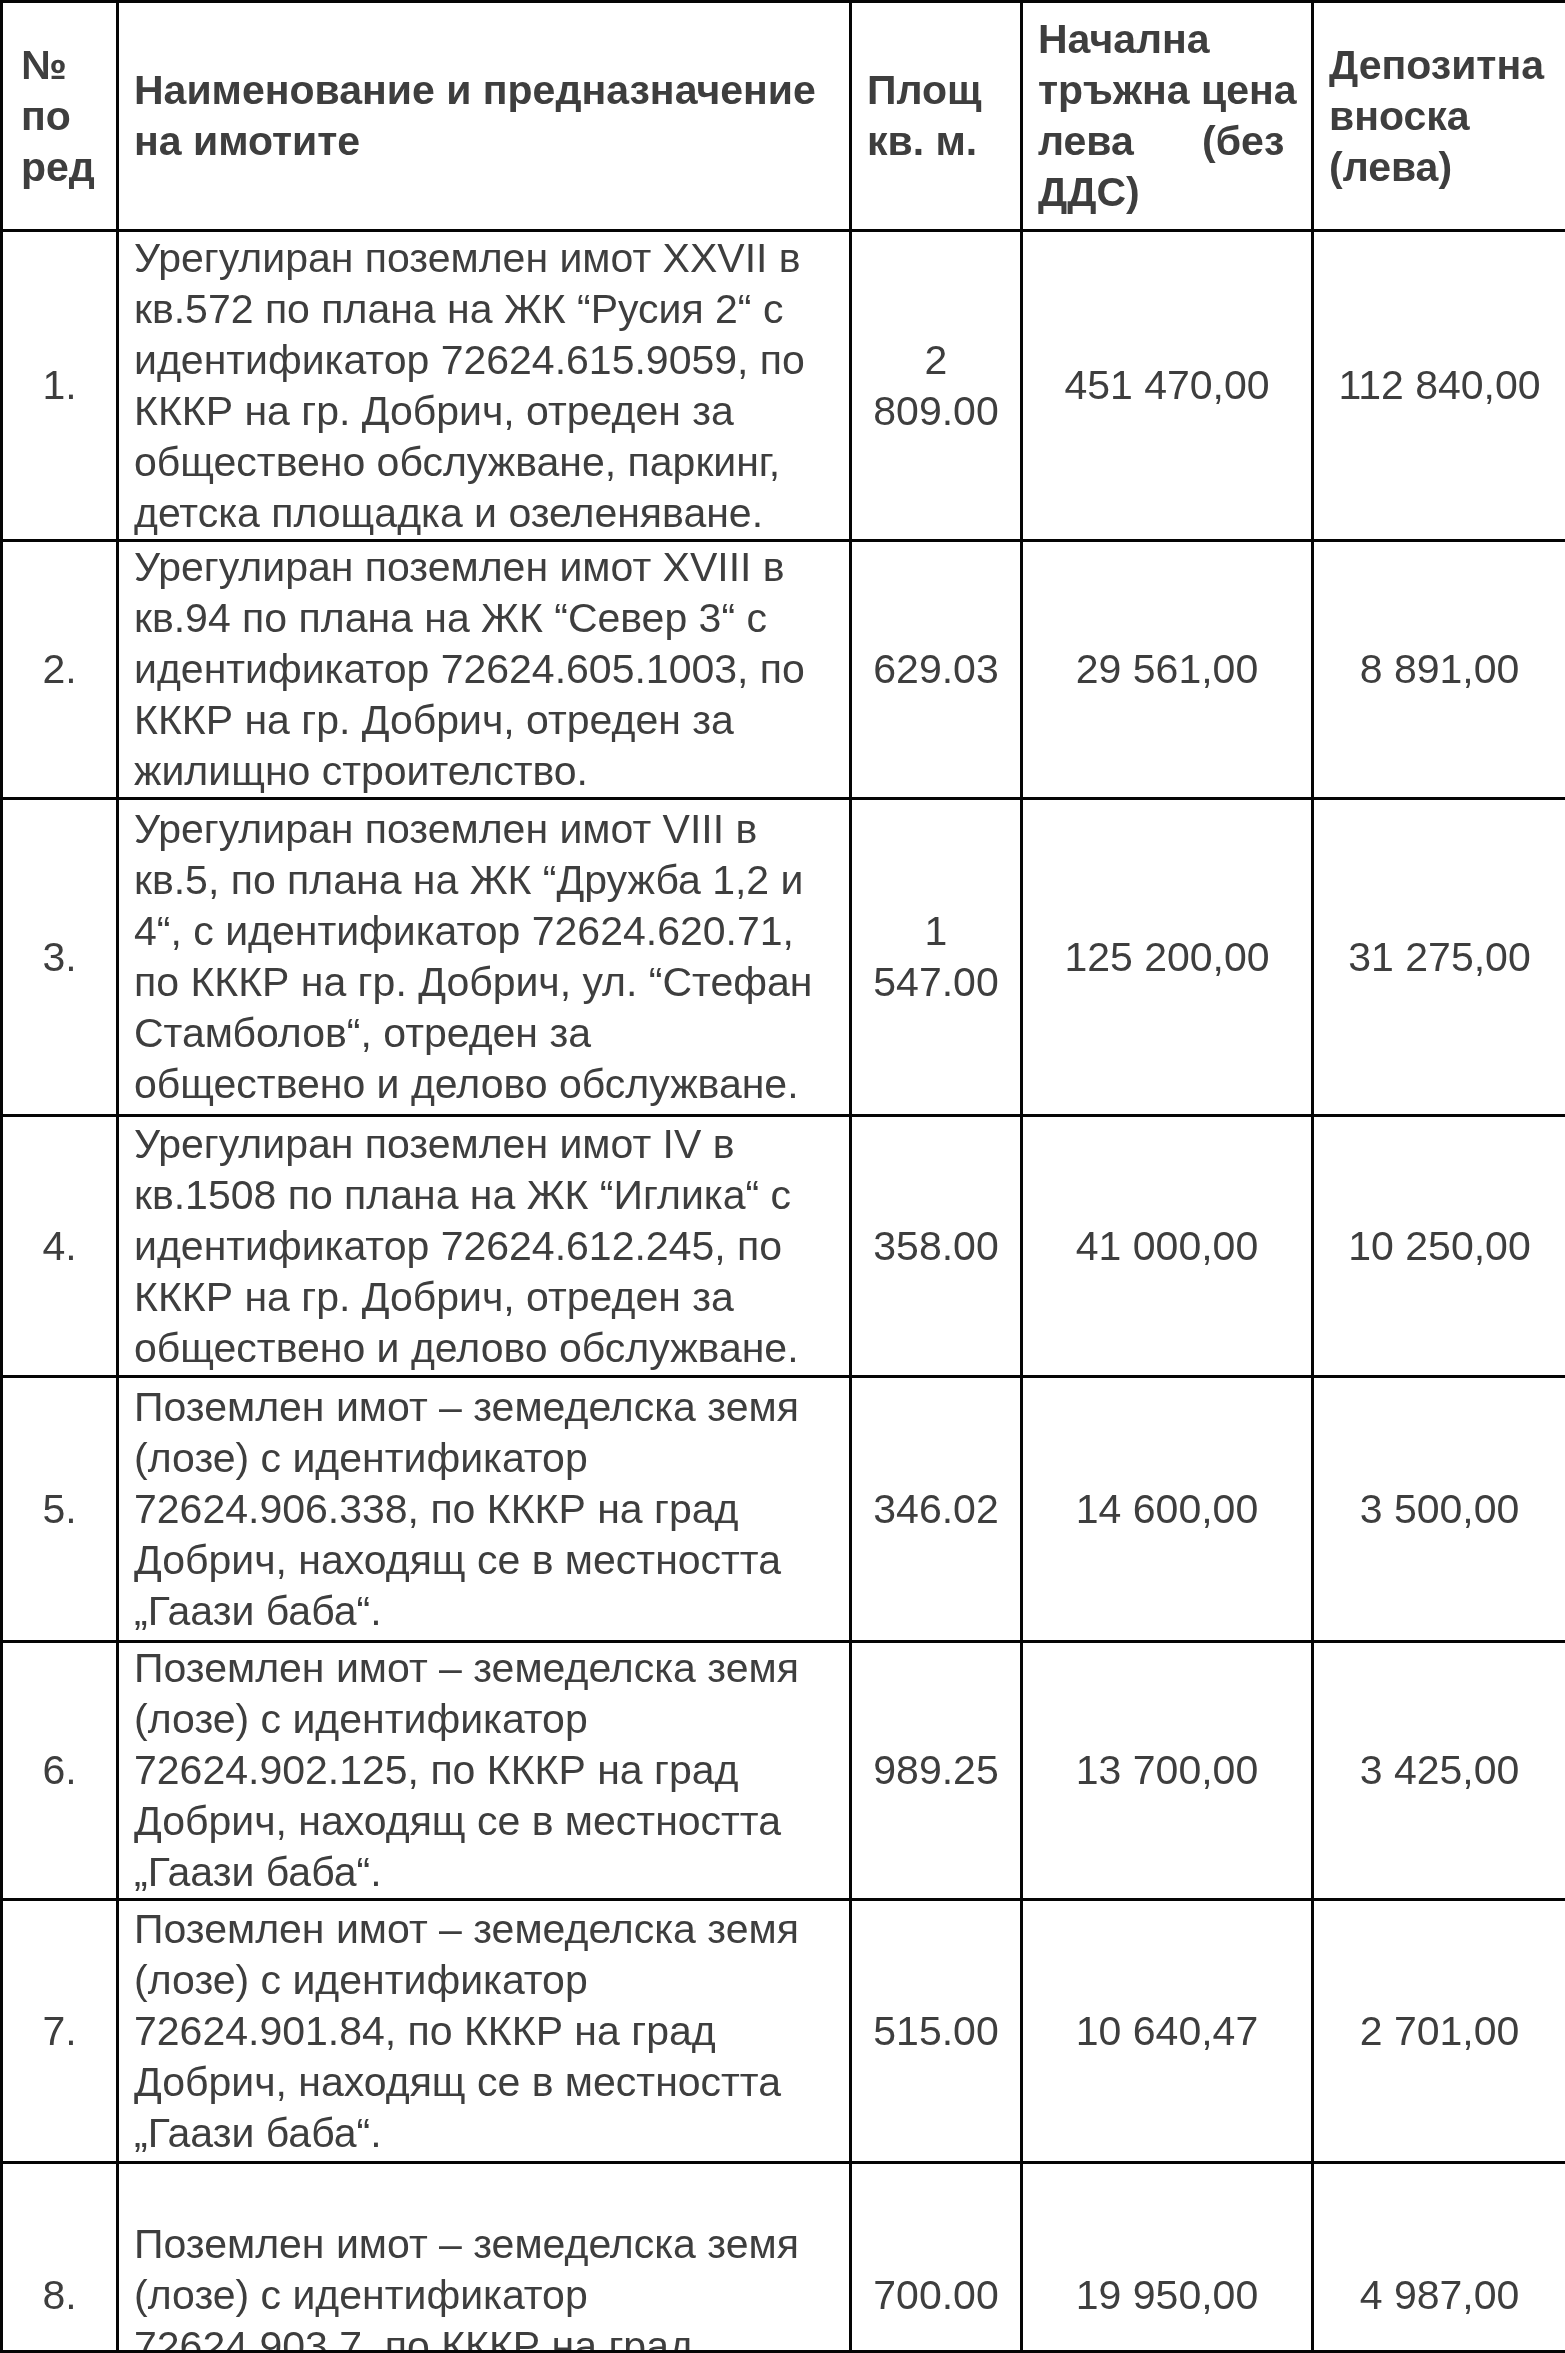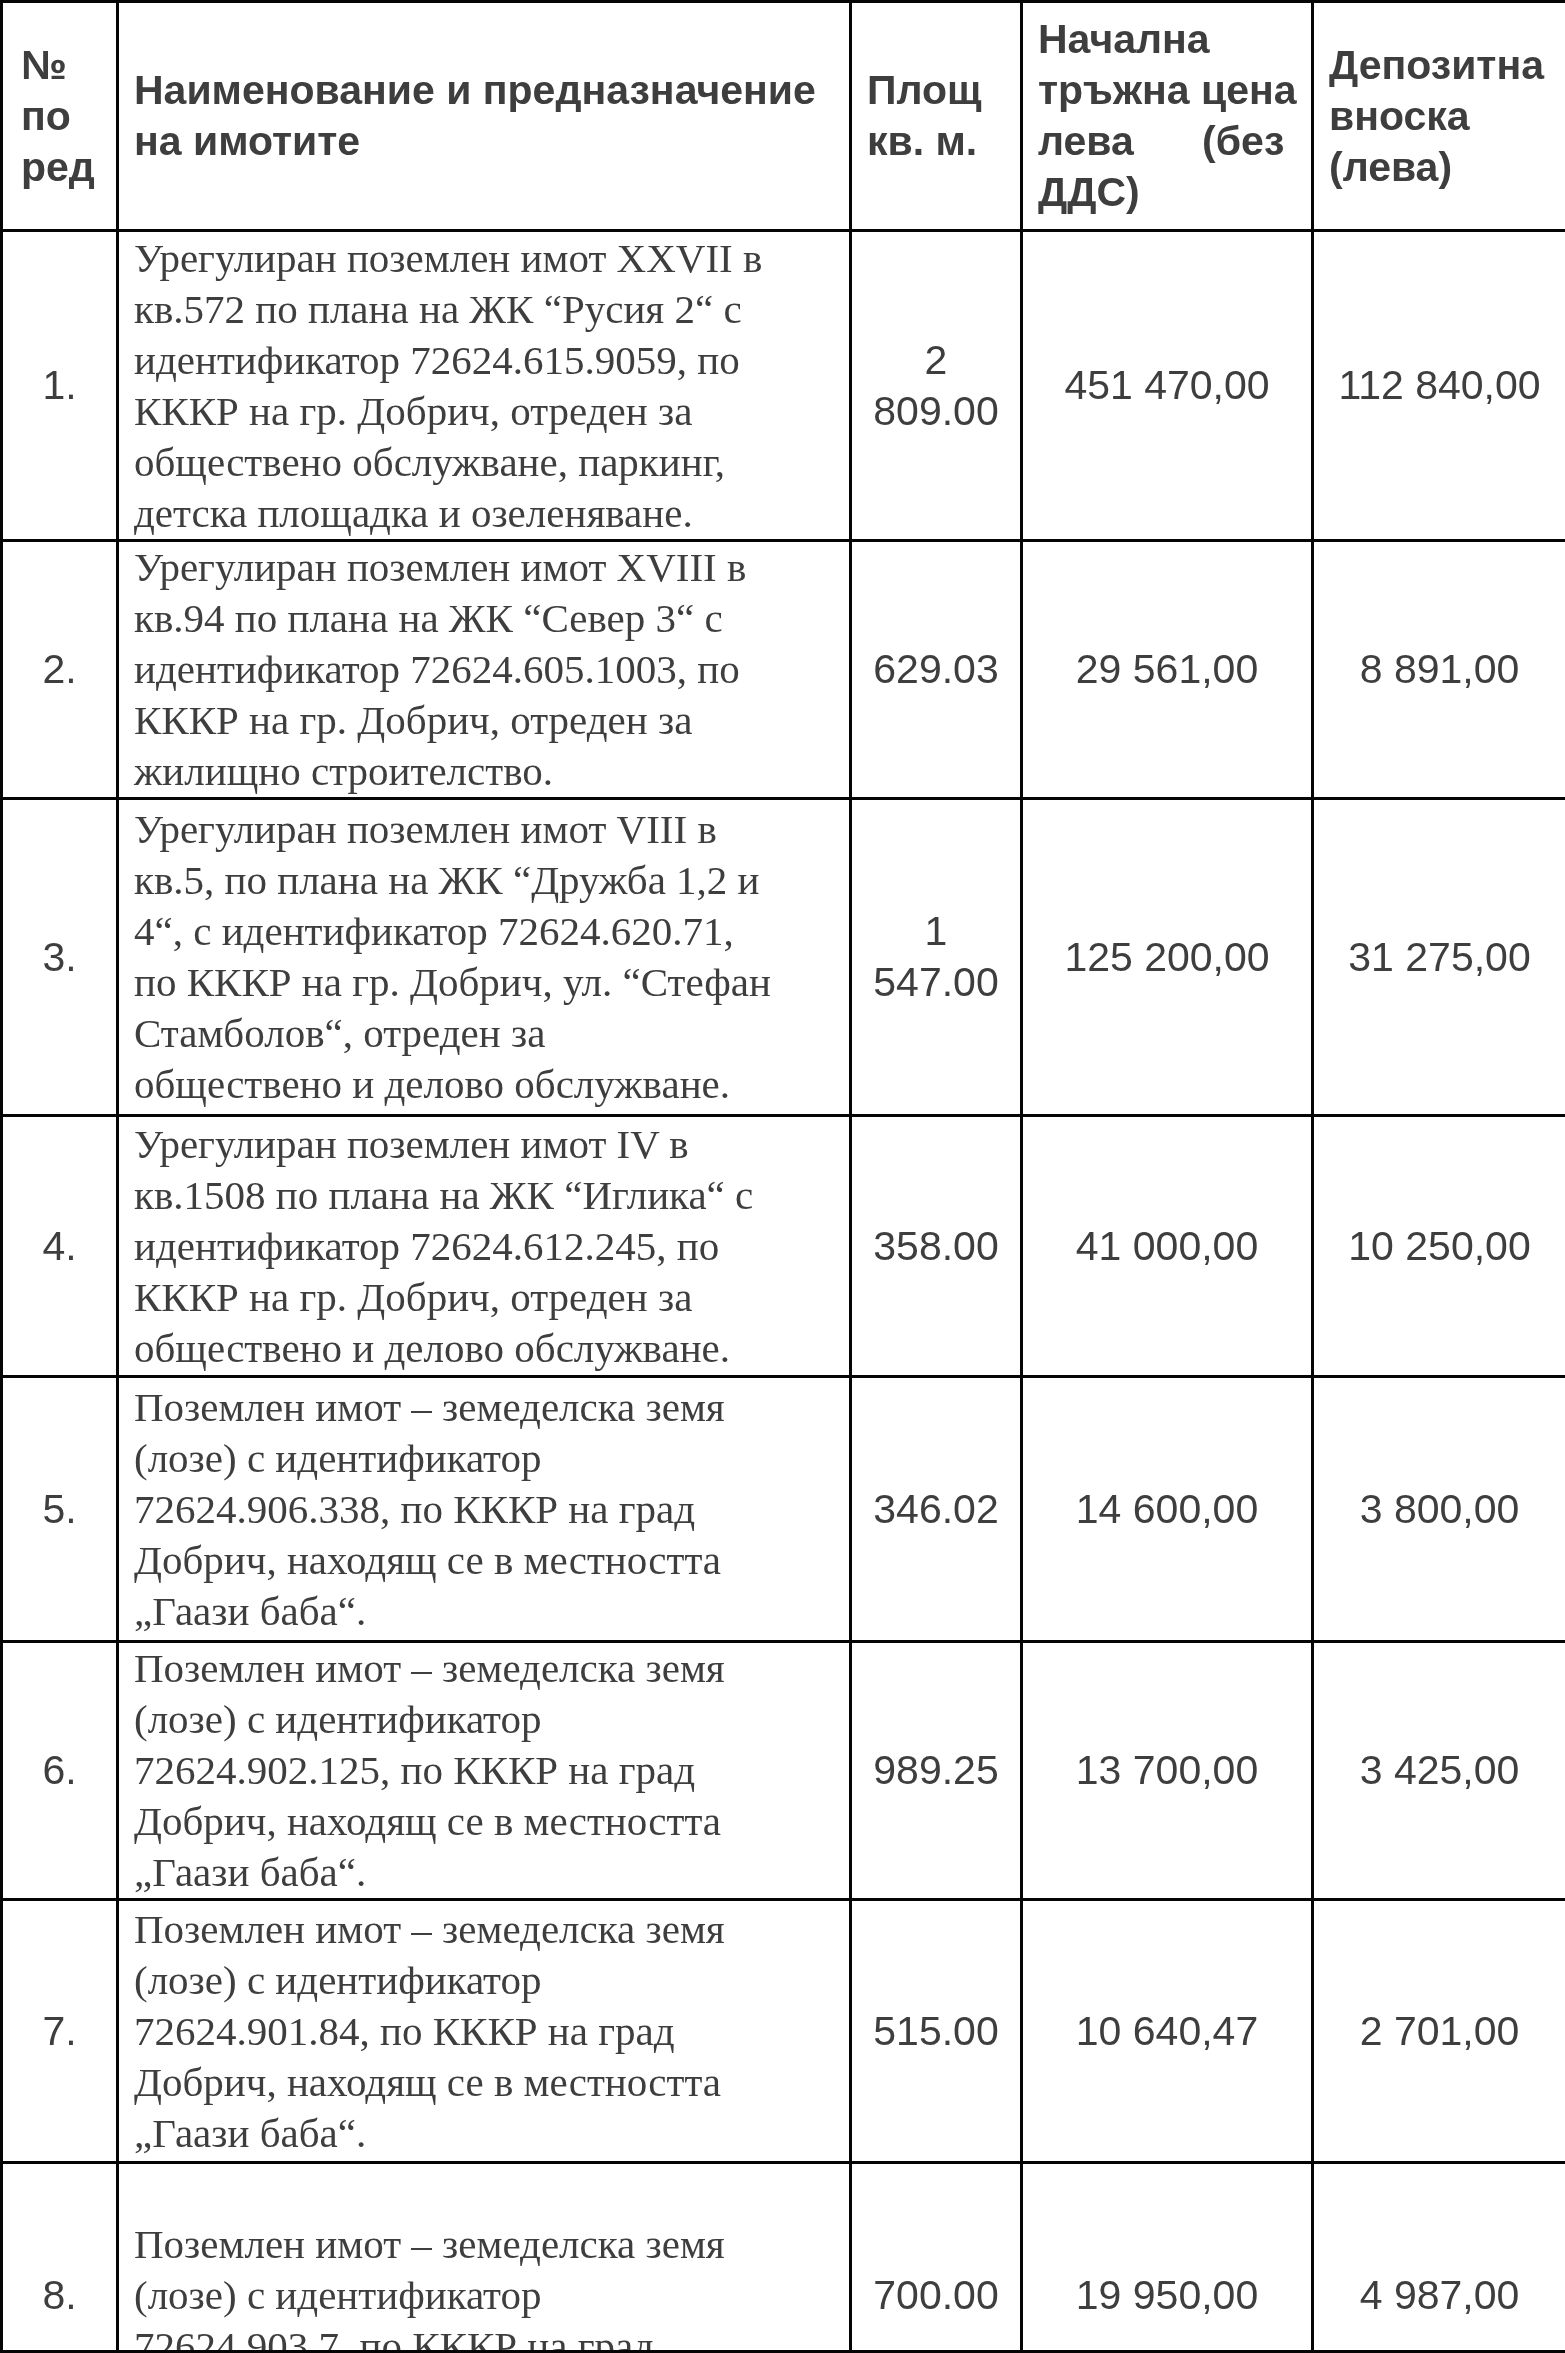--- a/index.html
+++ b/index.html
@@ -32,21 +32,21 @@
   }
   th {
     font-weight: bold;
     text-align: left;
     padding-left: 15px;
     padding-right: 3.3px;
   }
   th.h-num { padding-left: 18px; }
   tr.header-row { height: 229px; }
   td.c-num   { text-align: center; }
-  td.c-name  { text-align: left; padding-left: 15px; padding-right: 5px; font-family: Liberation Serif, serif; }
+  td.c-name  { text-align: left; padding-left: 15px; padding-right: 5px; }
   td.c-area,
   td.c-price,
   td.c-deposit { text-align: center; }
   .bottom-edge {
     position: absolute;
     left: 0;
     bottom: 0;
     width: 100%;
     height: 4.1px;
     background: #050505;
@@ -136,21 +136,21 @@
 
   <tr style="height: 265px;">
     <td class="c-num">5.</td>
     <td class="c-name">Поземлен имот – земеделска земя
 (лозе) с идентификатор
 72624.906.338, по КККР на град
 Добрич, находящ се в местността
 „Гаази баба“.</td>
     <td class="c-area">346.02</td>
     <td class="c-price">14 600,00</td>
-    <td class="c-deposit">3 800,00</td>
+    <td class="c-deposit">3 500,00</td>
   </tr>
 
   <tr style="height: 258px;">
     <td class="c-num">6.</td>
     <td class="c-name">Поземлен имот – земеделска земя
 (лозе) с идентификатор
 72624.902.125, по КККР на град
 Добрич, находящ се в местността
 „Гаази баба“.</td>
     <td class="c-area">989.25</td>

